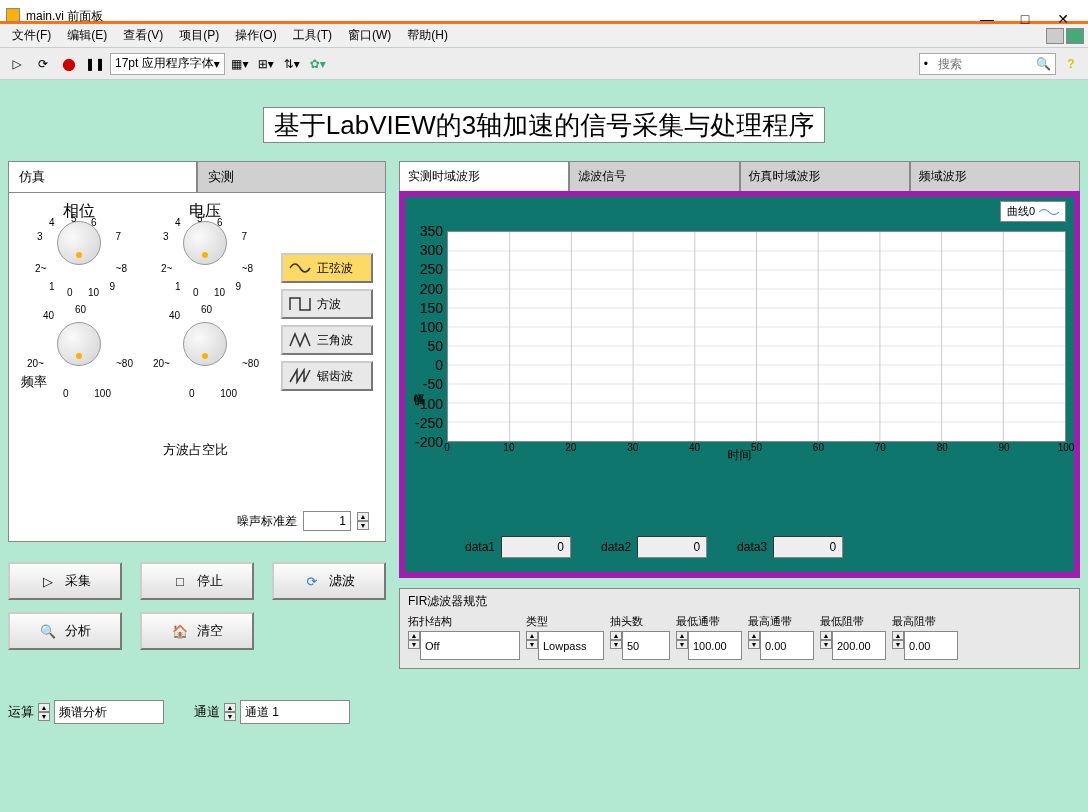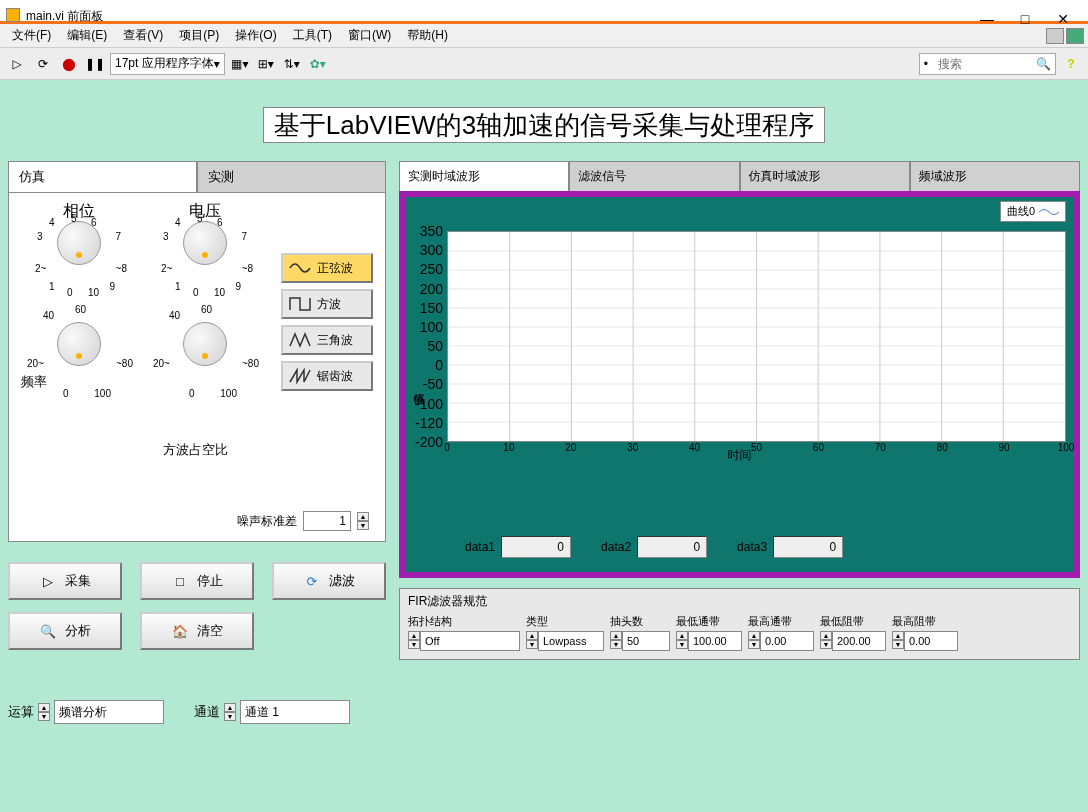--- a/index.html
+++ b/index.html
@@ -97,21 +97,21 @@
 .databoxes input { width:70px; height:22px; border:1px inset #888; text-align:right; padding:0 6px; background:#eee; font-size:12px;}
 
 
 .fir { margin-top:10px; background:#e8e8e8; border:1px solid #888; padding:4px 8px 8px; font-size:12px;}
 .fir .firtitle { margin-bottom:4px; }
 .firgrid { display:flex; gap:6px; }
 .fircol { display:flex; flex-direction:column; gap:2px; }
 .fircol .hdr { font-size:11px; text-align:left;}
 .fircol .val { display:flex; }
 .fircol .val .spin { }
-.fircol input, .fircol .fakesel { height:20px; border:1px solid #888; padding:0 4px; font-size:11px; background:#fff; width:100%;}
+.fircol input, .fircol .fakesel { height:29px; border:1px solid #888; padding:0 4px; font-size:11px; background:#fff; width:100%;}
 .fircol.off .fakesel{width:100px;}
 .fircol.type .fakesel{width:66px;}
 .fircol.num input{width:48px;}
 .fircol.w input{width:54px;}
 
 </style>
 </head>
 <body>
 
 <div class="titlebar">
@@ -332,21 +332,21 @@
         <span style="top:0%">350</span>
         <span style="top:9.09%">300</span>
         <span style="top:18.18%">250</span>
         <span style="top:27.27%">200</span>
         <span style="top:36.36%">150</span>
         <span style="top:45.45%">100</span>
         <span style="top:54.54%">50</span>
         <span style="top:63.63%">0</span>
         <span style="top:72.72%">-50</span>
         <span style="top:81.81%">-100</span>
-        <span style="top:90.9%">-120</span>
+        <span style="top:90.9%">-250</span>
         <span style="top:100%">-200</span>
       </div>
       <div class="chart">
         <svg width="100%" height="100%" viewBox="0 0 600 340" preserveAspectRatio="none" class="grid">
           <g>
             <line x1="0" y1="30.9" x2="600" y2="30.9"></line>
               <line x1="0" y1="61.8" x2="600" y2="61.8"></line>
               <line x1="0" y1="92.7" x2="600" y2="92.7"></line>
               <line x1="0" y1="123.6" x2="600" y2="123.6"></line>
               <line x1="0" y1="154.5" x2="600" y2="154.5"></line>

